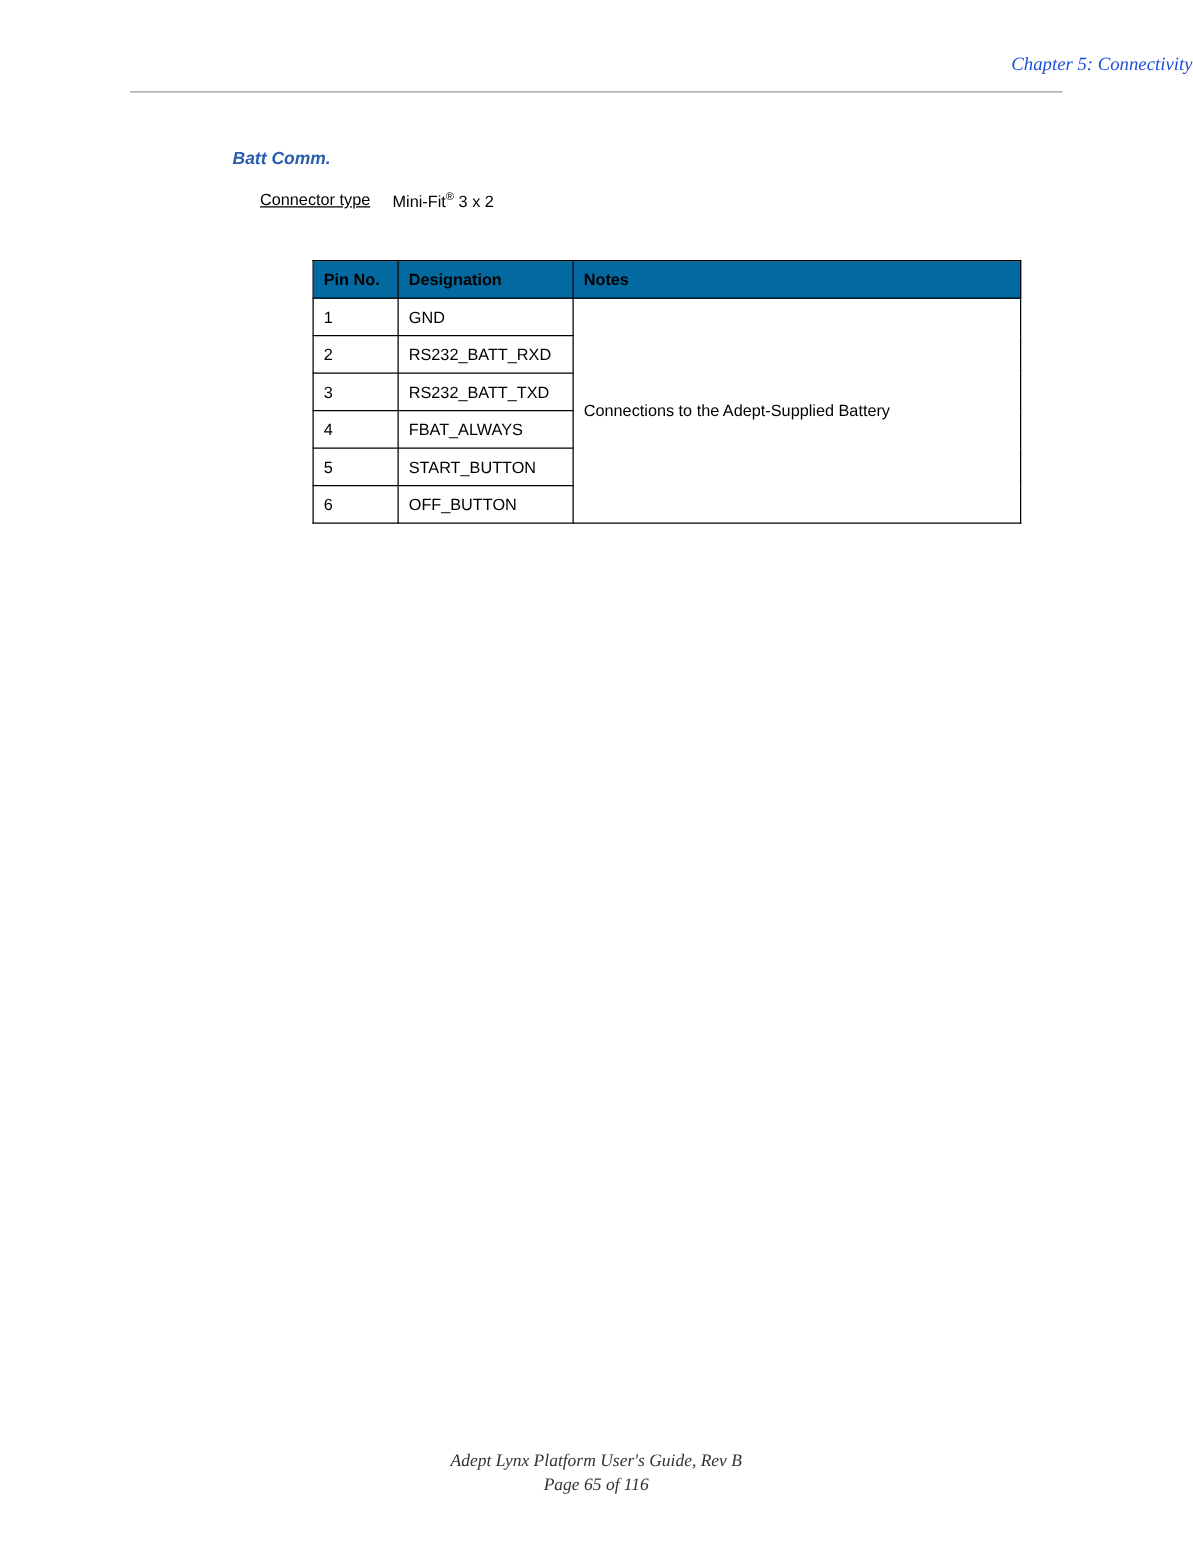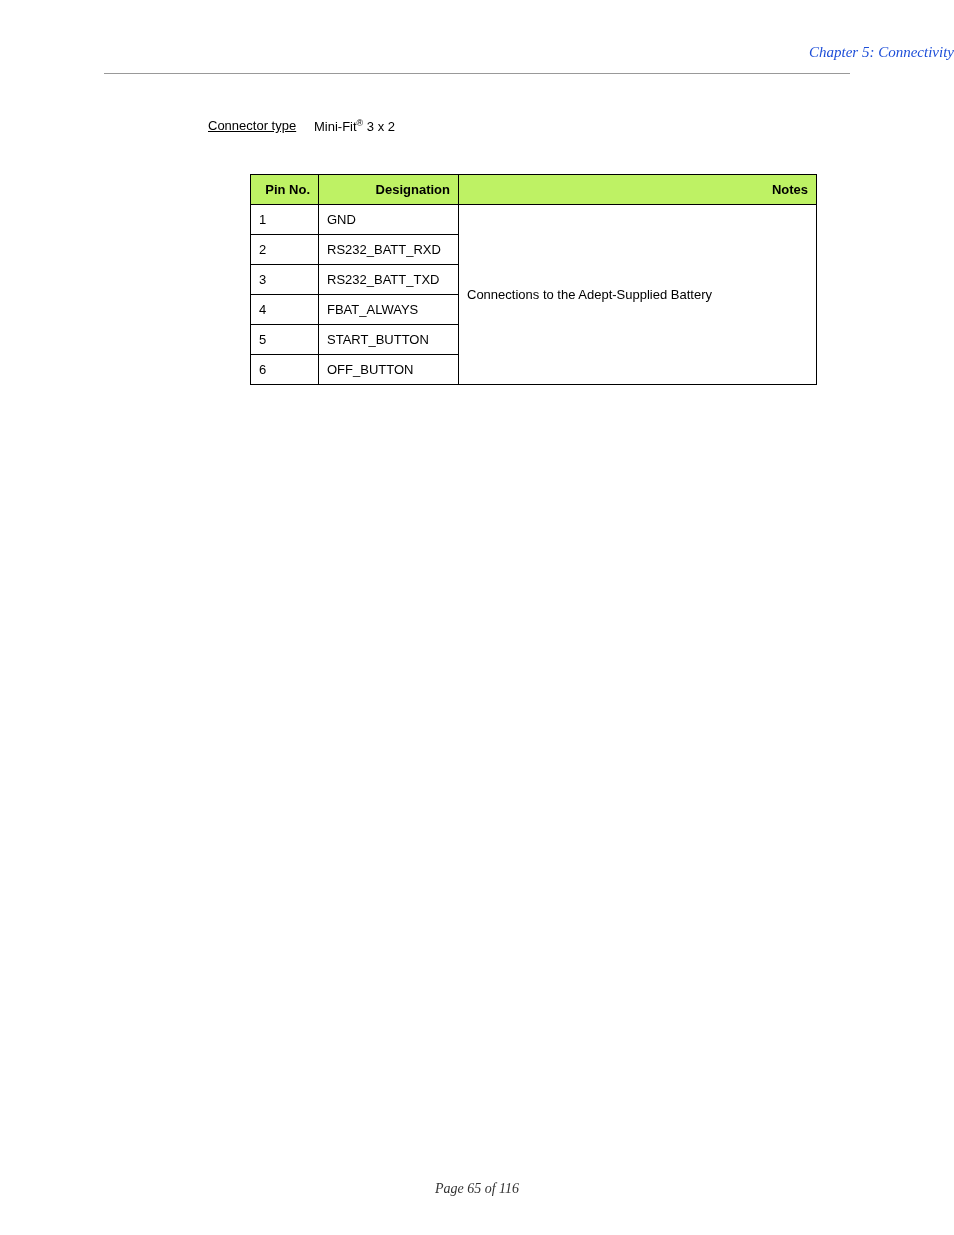--- a/index.html
+++ b/index.html
@@ -61,23 +61,23 @@
       margin: 40px 0 0 64px;
     }
     .pinout-table th,
     .pinout-table td {
       border: 1px solid #000;
       padding: 7px 8px;
       text-align: left;
       font-size: 13px;
     }
     .pinout-table th {
-      background: #bef264;
+      background: #0369a1;
       font-weight: bold;
-      text-align: right;
+      text-align: left;
     }
     .col-pin {
       width: 68px;
     }
     .col-desig {
       width: 140px;
     }
     .col-notes {
       width: 358px;
       text-align: center;
@@ -101,20 +101,21 @@
   </style>
 </head>
 <body>
 
 <div class="page-header">
   <span>Chapter 5: Connectivity</span>
 </div>
 <hr class="header-rule">
 
 <div class="content">
+  <div class="section-title">Batt Comm.</div>
 
   <div class="info-list">
     <div class="info-row">
       <div class="info-label">Connector type</div>
       <div class="info-value">
         <span>Mini-Fit</span><sup>®</sup><span> 3 x 2</span>
       </div>
     </div>
   </div>
 
@@ -150,14 +151,15 @@
       </tr>
       <tr>
         <td>6</td>
         <td>OFF_BUTTON</td>
       </tr>
     </tbody>
   </table>
 </div>
 
 <div class="page-footer">
+  <div>Adept Lynx Platform User's Guide, Rev B</div>
   <div>Page 65 of 116</div>
 </div>
 
 </body></html>

